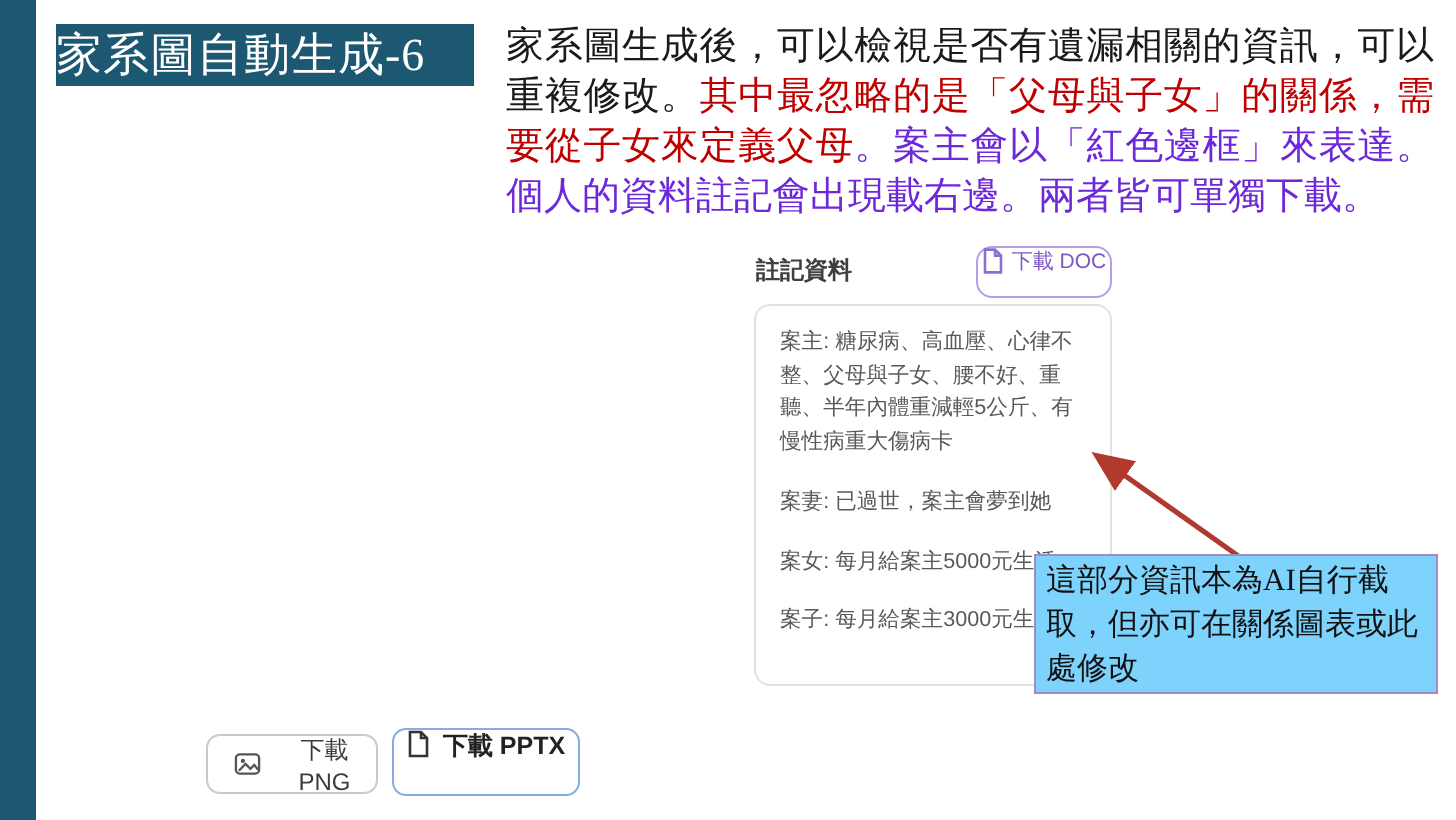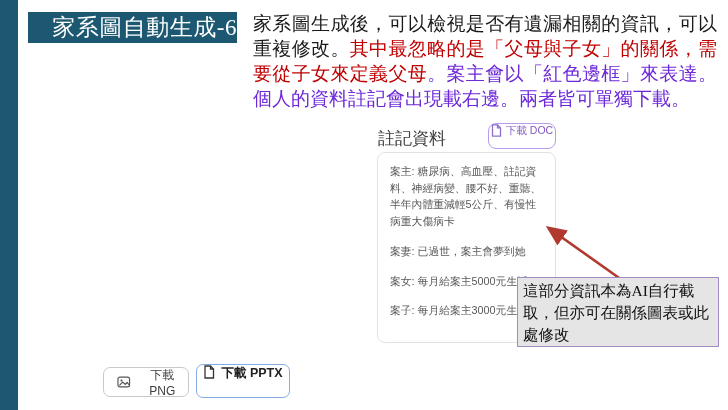--- a/index.html
+++ b/index.html
@@ -5,47 +5,47 @@
   * { margin: 0; padding: 0; box-sizing: border-box; }
   html,body { background:#888; }
   #slide {
     position: relative; width: 728px; height: 410px;
     background: #ffffff; overflow: hidden; margin: 0 auto;
     font-family: "Liberation Sans", "DejaVu Sans", sans-serif;
   }
   .left-strip { position:absolute; left:0; top:0; width:18px; height:410px; background:#1c5871; }
   .title-box {
     position:absolute; left:28px; top:12px; width:209px; height:31px;
-    background:#1c5871; color:#ffffff; font-size:23px; line-height:31px; text-align:right;
+    background:#1c5871; color:#ffffff; font-size:23px; line-height:31px; text-align:left;
     font-family:"Liberation Serif","DejaVu Serif",serif; letter-spacing:0.5px;
   }
   .intro {
     position:absolute; left:253px; top:11px; width:464px;
     font-family:"Liberation Serif","DejaVu Serif",serif;
     font-size:19px; line-height:25px; color:#1a1a1a; text-align:justify;
   }
   .diagram-wrap { position:absolute; left:30px; top:115px; width:345px; height:230px; }
-  .notes-title { position:absolute; left:378px; top:127px; font-size:17px; font-weight:normal; color:#3f3f3f; }
+  .notes-title { position:absolute; left:378px; top:127px; font-size:12px; font-weight:bold; color:#3f3f3f; }
   .doc-button {
     position:absolute; left:488px; top:123px; width:68px; height:26px;
     border:1.5px solid #b79ce8; border-radius:8px; background:#ffffff;
     color:#7e57c2; font-size:10.5px; display:flex; justify-content:center; gap:4px;
     cursor:pointer;
   }
   .notes-box {
     position:absolute; left:377px; top:152px; width:179px; height:191px;
     border:1px solid #e2e2e2; border-radius:8px; background:#ffffff;
     padding:10px 12px; overflow:hidden;
   }
   .notes-box p.note-entry {
     font-size:10.8px; line-height:1.55; color:#595959; margin-bottom:13px;
   }
   .annotation-box {
     position:absolute; left:517px; top:277px; width:202px; height:70px;
-    background:#e5e5e5; border:1.3px solid #a08cc0;
+    background:#7dd3fc; border:1.3px solid #a08cc0;
     font-family:"Liberation Serif","DejaVu Serif",serif;
     font-size:15.5px; line-height:1.42; color:#111111; padding:2px 5px;
   }
   .arrow-svg { position:absolute; left:538px; top:218px; width:92px; height:66px; }
   .png-button {
     position:absolute; left:103px; top:367px; width:86px; height:30px;
     border:1px solid #c9c9c9; border-radius:7px; background:#ffffff;
     color:#3c3c3c; font-size:12px; display:flex; align-items:center; justify-content:center; gap:6px;
     cursor:pointer;
     padding-left:13px;
@@ -74,21 +74,21 @@
 
   <button class="doc-button">
     <svg width="11" height="13" viewBox="0 0 11 13">
       <path d="M1.5 0.8 h5 l3 3 v8.4 h-8 z" fill="none" stroke="#8c6ed1" stroke-width="1.3"></path>
       <path d="M6.5 0.8 v3 h3" fill="none" stroke="#8c6ed1" stroke-width="1.3"></path>
     </svg>
     <span>下載 DOC</span>
   </button>
 
   <div class="notes-box">
-      <p class="note-entry">案主: 糖尿病、高血壓、註記資料、神經病變、腰不好、重聽、半年內體重減輕5公斤、有慢性病重大傷病卡</p>
+      <p class="note-entry">案主: 糖尿病、高血壓、心律不整、父母與子女、腰不好、重聽、半年內體重減輕5公斤、有慢性病重大傷病卡</p>
       <p class="note-entry">案妻: 已過世，案主會夢到她</p>
       <p class="note-entry">案女: 每月給案主5000元生活</p>
       <p class="note-entry">案子: 每月給案主3000元生活</p>
     </div>
 
   <svg class="arrow-svg" viewBox="0 0 92 66">
     <defs>
       <marker id="arrowhead" markerWidth="8" markerHeight="7" refX="6" refY="3.5" orient="auto">
         <polygon points="0 0, 8 3.5, 0 7" fill="#b2392e"></polygon>
       </marker>

